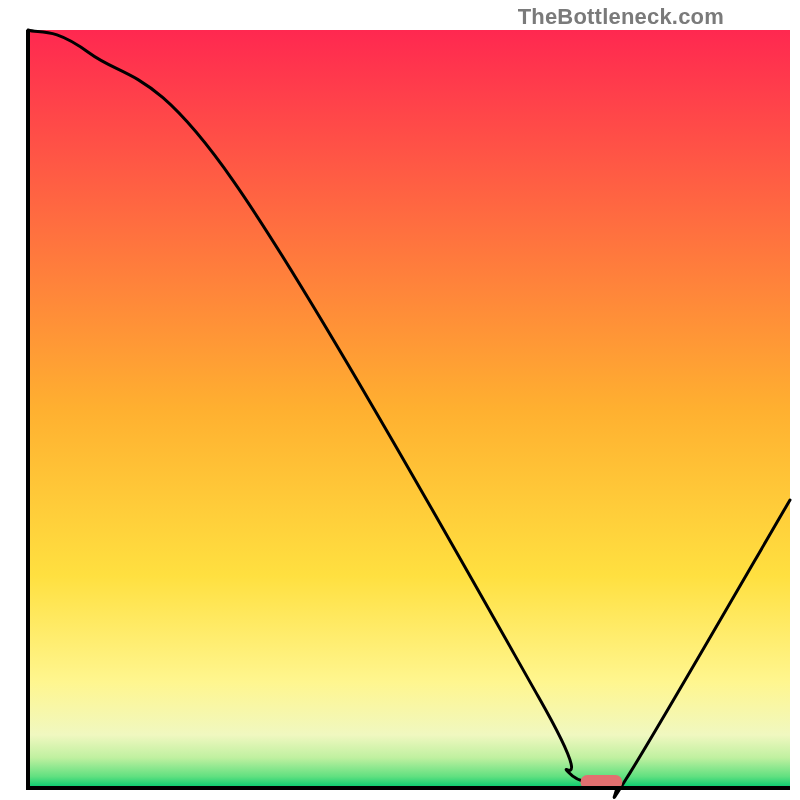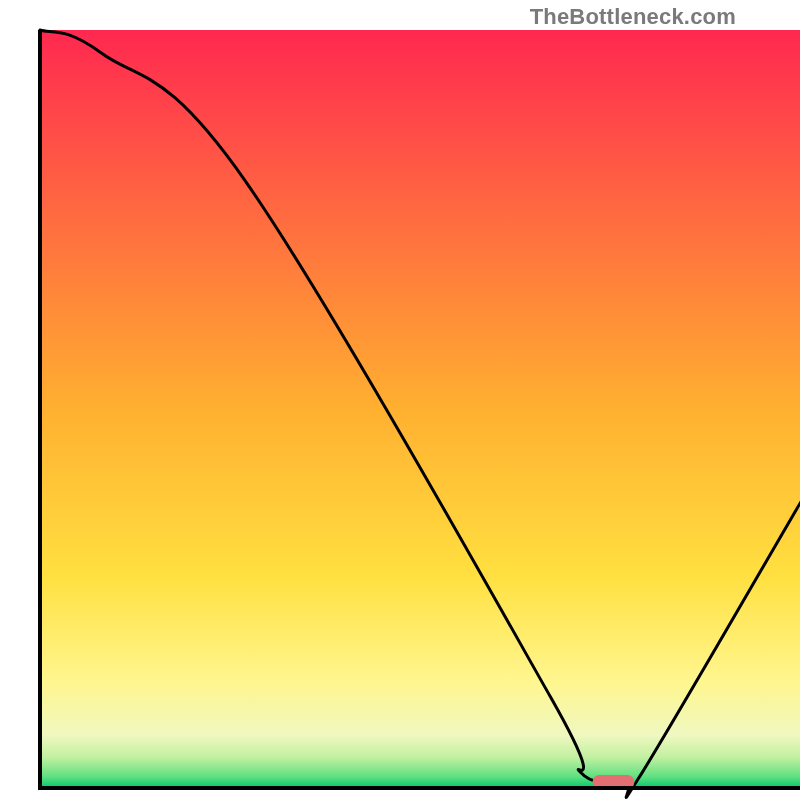--- a/index.html
+++ b/index.html
@@ -7,21 +7,20 @@
     padding: 0;
     width: 800px;
     height: 800px;
     background: #ffffff;
     font-family: Arial, sans-serif;
   }
   .chart-container {
     position: relative;
     width: 736px;
     height: 800px;
-    margin-left: 12px;
   }
   .watermark {
     position: absolute;
     top: 4px;
     right: 12px;
     font-size: 22px;
     font-weight: bold;
     color: #7a7a7a;
     letter-spacing: 0.2px;
     z-index: 10;

